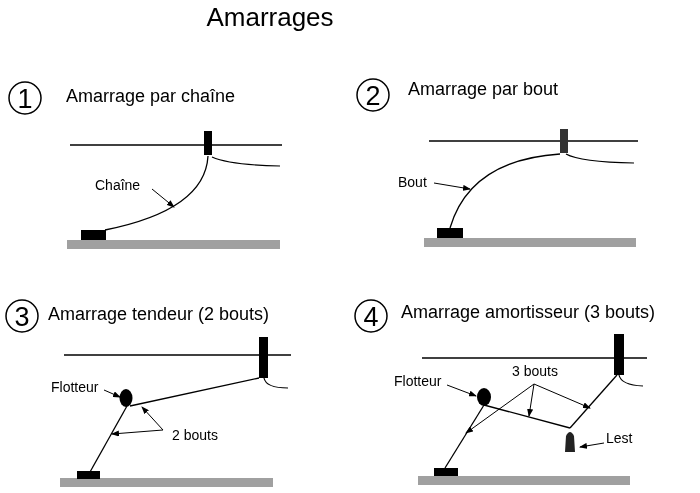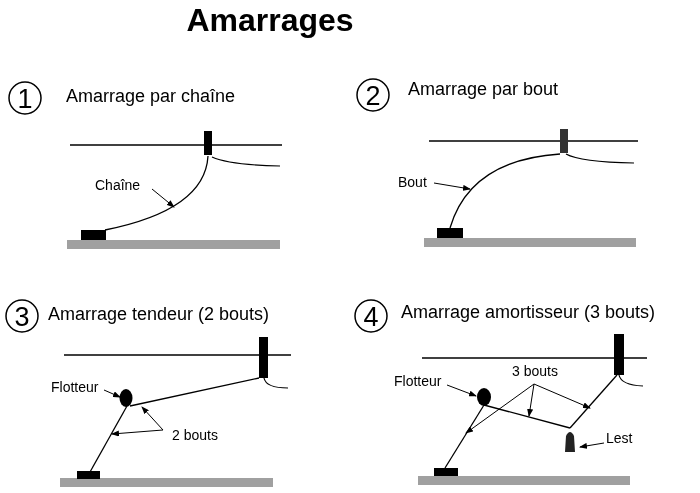--- a/index.html
+++ b/index.html
@@ -1,19 +1,19 @@
 <!DOCTYPE html>
 <html><head>
 <meta charset="utf-8">
 <style>
   html, body { margin: 0; padding: 0; background: #ffffff; }
   body { width: 700px; height: 493px; position: relative; overflow: hidden;
          font-family: "Liberation Sans", sans-serif; color: #000; }
   .title { position: absolute; left: 0; width: 540px; text-align: center; top: 2px;
-           font-size: 32px; font-weight: bold; }
+           font-size: 26px; font-weight: normal; }
   svg { position: absolute; left: 0; top: 0; }
   .lbl { font-family: "Liberation Sans", sans-serif; fill: #000; }
   .head { font-size: 18px; }
   .small { font-size: 14px; }
   .num { font-size: 27px; }
 </style>
 </head>
 <body>
 
 <div class="title">Amarrages</div>

